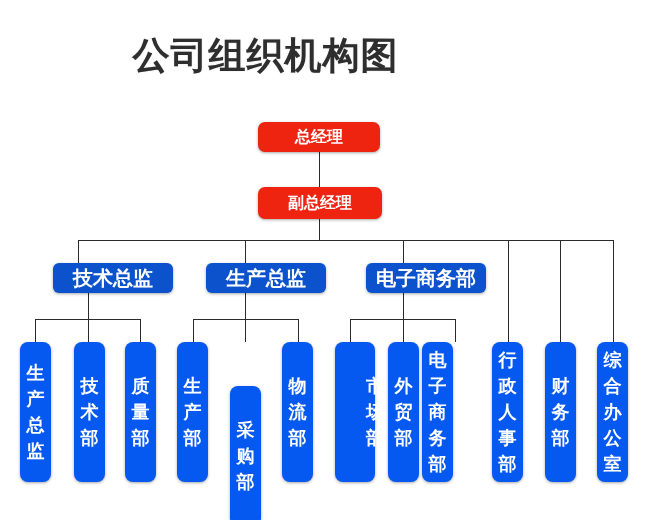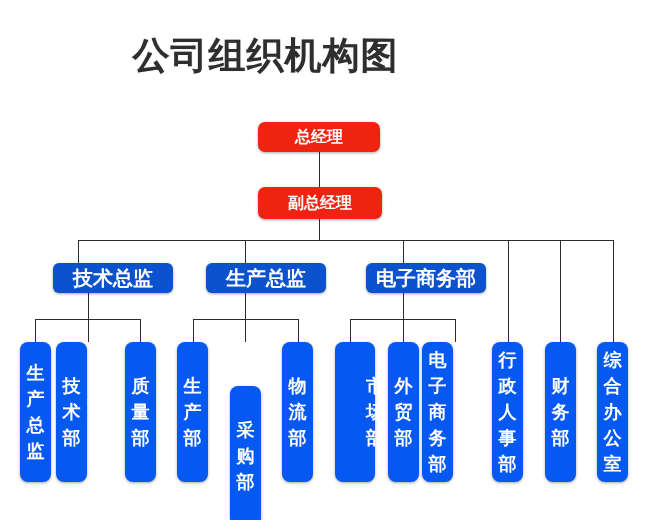--- a/index.html
+++ b/index.html
@@ -69,21 +69,21 @@
   <div class="node red" style="left:258px;top:122px;width:122px;">总经理</div>
   <div class="node red" style="left:258px;top:187px;width:124px;height:32px;">副总经理</div>
 
   <div class="node dir" style="left:34px;">技术总监</div>
   <div class="node dir" style="left:187px;">生产总监</div>
   <div class="node dir" style="left:347px;">电子商务部</div>
 
   <div class="node dept" style="left:20px;">
     <span>生产总监</span>
   </div>
-  <div class="node dept" style="left:56px;">
+  <div class="node dept" style="left:74px;">
     <span>技术部</span>
   </div>
   <div class="node dept" style="left:125px;">
     <span>质量部</span>
   </div>
   <div class="node dept" style="left:177px;align-items:center;">
     <span>生产部</span>
   </div>
   <div class="node dept" style="left:230px;margin-top:44px;">
     <span>采购部</span>

